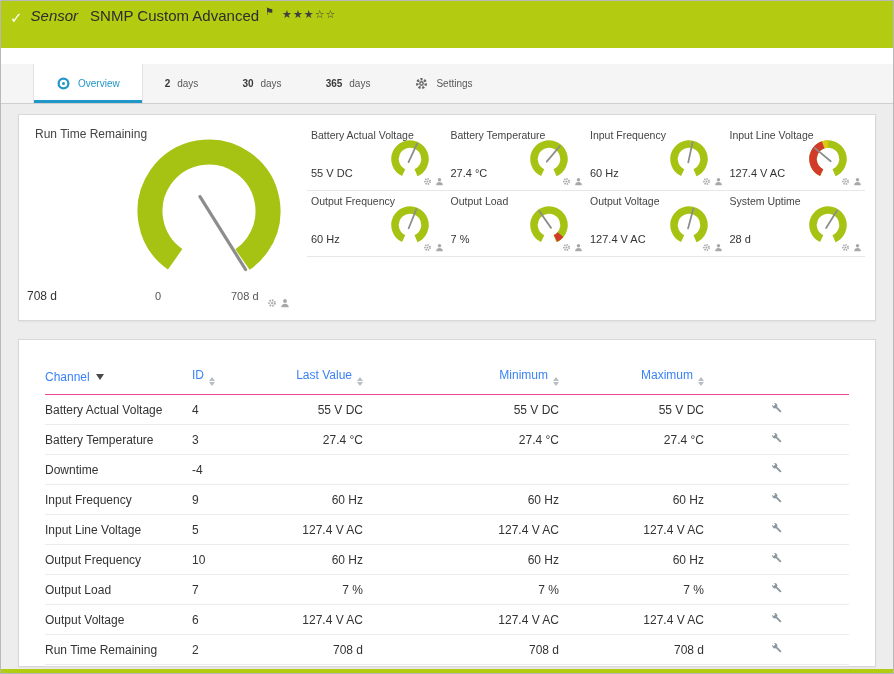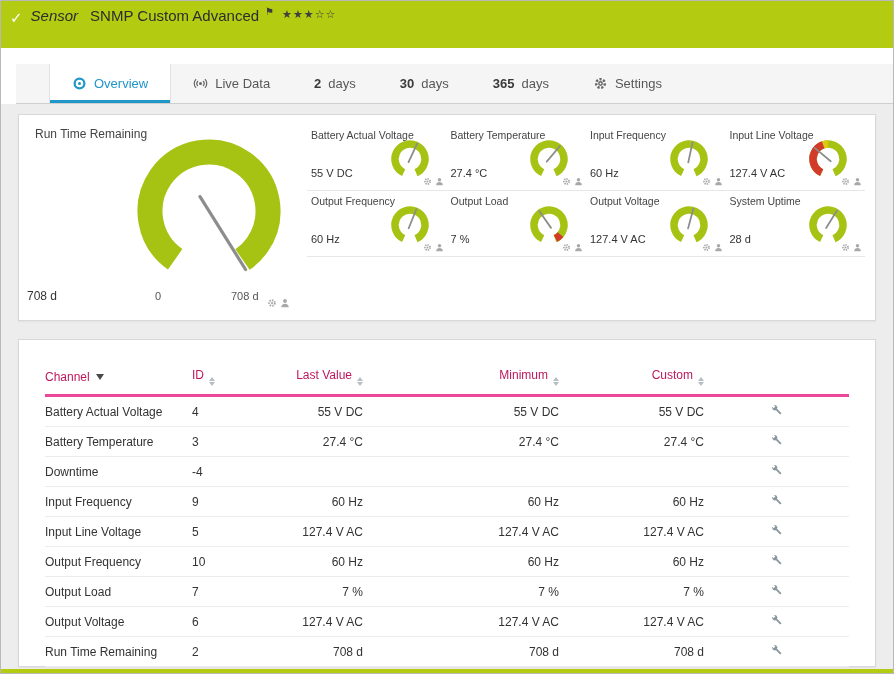--- a/index.html
+++ b/index.html
@@ -11,21 +11,21 @@
   .topbar { height:48px; background:var(--brand-green,#b3cb11); display:flex; align-items:flex-start; padding:7px 10px 0 10px; flex:none; }
   .chk { color:#fff; font-weight:bold; font-size:15px; margin:2px 8px 0 0; }
   .hdr-line1 { font-size:15px; color:#2d2d2d; display:flex; align-items:center; }
   .kind { font-style:italic; margin-right:12px; }
   .flag { font-size:10px; color:#3c3c3c; margin-left:6px; position:relative; top:-4px; }
   .stars { font-size:11px; color:#3f3f3f; letter-spacing:1px; margin-left:8px; position:relative; top:-1px; cursor:pointer; }
   .hdr-status { font-size:11px; font-weight:bold; color:#333; margin:4px 0 0 18px; }
 
   
   .tabwrap { background:#fff; padding-top:16px; flex:none; }
-  .tabbar { display:flex; height:40px; background:#f5f5f5; border-bottom:1px solid #cfcfcf; font-size:13px; color:#585858; padding-left:33px; overflow:hidden; white-space:nowrap;margin-left:16px; }
+  .tabbar { display:flex; height:40px; background:#f5f5f5; border-bottom:1px solid #cfcfcf; font-size:10px; color:#585858; padding-left:33px; overflow:hidden; white-space:nowrap; }
   .tab { display:flex; align-items:center; gap:7px; padding:0 22px; cursor:pointer; flex:none; }
   .tab .num { font-weight:bold; color:#3a3a3a; }
   .tab.active { background:#fff; color:var(--tab-blue,#2196c9); box-shadow:inset 0 -3px 0 var(--tab-blue,#2196c9); border-left:1px solid #e2e2e2; border-right:1px solid #e2e2e2; }
   .tab-icon { display:inline-flex; }
 
   
   .content { flex:1; padding:10px 18px 0; overflow:hidden; }
   .card { background:#fff; border:1px solid #d8d8d8; box-shadow:0 1px 2px rgba(0,0,0,.05); }
 
   
@@ -47,21 +47,21 @@
   .mini-icons { position:absolute; right:3px; top:47px; }
   .arc-green { fill:none; stroke:var(--gauge-green,#a6c313); stroke-width:7.5; stroke-dasharray:81 95; }
   .arc-red   { fill:none; stroke:var(--gauge-red,#d23a2a);  stroke-width:7.5; }
   .arc-yellow{ fill:none; stroke:var(--gauge-yellow,#ddc914); stroke-width:7.5; }
   .needle { stroke:#8d8d8d; stroke-width:1.8; stroke-linecap:round; }
   .needle-big { stroke:#8d8d8d; stroke-width:3.2; stroke-linecap:round; }
 
   
   .table-card { margin-top:18px; height:328px; padding:28px 26px 0; }
   table { width:100%; border-collapse:collapse; font-size:12px; color:#333; table-layout:fixed; }
-  thead th { text-align:left; font-weight:normal; color:#be185d; padding:0 0 8px; border-bottom:3px solid #ec4899; cursor:pointer; white-space:nowrap; }
+  thead th { text-align:left; font-weight:normal; color:#3b82f6; padding:0 0 8px; border-bottom:1px solid #ec4899; cursor:pointer; white-space:nowrap; }
   th.num, td.num { text-align:right; }
   tbody td { padding:6px 0; border-bottom:1px solid #ececec; white-space:nowrap; }
   td.c-channel { cursor:pointer; }
   td.c-tools { text-align:center; }
   .wrench { display:inline-flex; cursor:pointer; opacity:.9; }
   .sort-desc { display:inline-block; width:0; height:0; border-left:4.5px solid transparent; border-right:4.5px solid transparent; border-top:6px solid #4a4a4a; margin-left:6px; vertical-align:1px; }
   .sort-pair { display:inline-flex; flex-direction:column; margin-left:5px; vertical-align:-2px; }
   .tri { width:0; height:0; border-left:3.5px solid transparent; border-right:3.5px solid transparent; display:block; }
   .tri-up { border-bottom:4px solid #b7bfc4; margin-bottom:1px; }
   .tri-down { border-top:4px solid #b7bfc4; }
@@ -88,29 +88,20 @@
   <div class="tabwrap">
     <nav class="tabbar">
       <div class="tab active">
         <span class="tab-icon">
           <svg width="15" height="15" viewBox="0 0 16 16">
               <circle cx="8" cy="8" r="5.2" fill="none" stroke="#2196c9" stroke-width="2.4"></circle>
               <circle cx="8" cy="8" r="1.6" fill="#2196c9"></circle>
             </svg>
         </span>
         <span>Overview</span>
-      </div>
-      <div class="tab">
-        <span class="tab-icon">
-          <svg width="15" height="15" viewBox="0 0 16 16">
-              <circle cx="8" cy="8" r="1.6" fill="#666"></circle>
-              <path d="M5.3 5.3a3.9 3.9 0 0 0 0 5.4 M3.3 3.3a6.6 6.6 0 0 0 0 9.4 M10.7 5.3a3.9 3.9 0 0 1 0 5.4 M12.7 3.3a6.6 6.6 0 0 1 0 9.4" stroke="#666" fill="none" stroke-width="1.3"></path>
-            </svg>
-        </span>
-        <span>Live Data</span>
       </div>
       <div class="tab">
         <span class="num">2</span>
         <span>days</span>
       </div>
       <div class="tab">
         <span class="num">30</span>
         <span>days</span>
       </div>
       <div class="tab">
@@ -329,21 +320,21 @@
                   <i class="tri tri-down"></i>
                 </span></th>
             <th class="num"><span>Last Value</span><span class="sort-pair">
                   <i class="tri tri-up"></i>
                   <i class="tri tri-down"></i>
                 </span></th>
             <th class="num"><span>Minimum</span><span class="sort-pair">
                   <i class="tri tri-up"></i>
                   <i class="tri tri-down"></i>
                 </span></th>
-            <th class="num"><span>Custom</span><span class="sort-pair">
+            <th class="num"><span>Maximum</span><span class="sort-pair">
                   <i class="tri tri-up"></i>
                   <i class="tri tri-down"></i>
                 </span></th>
             <th></th>
           </tr>
         </thead>
         <tbody>
           <tr>
               <td class="c-channel">Battery Actual Voltage</td>
               <td>4</td>

